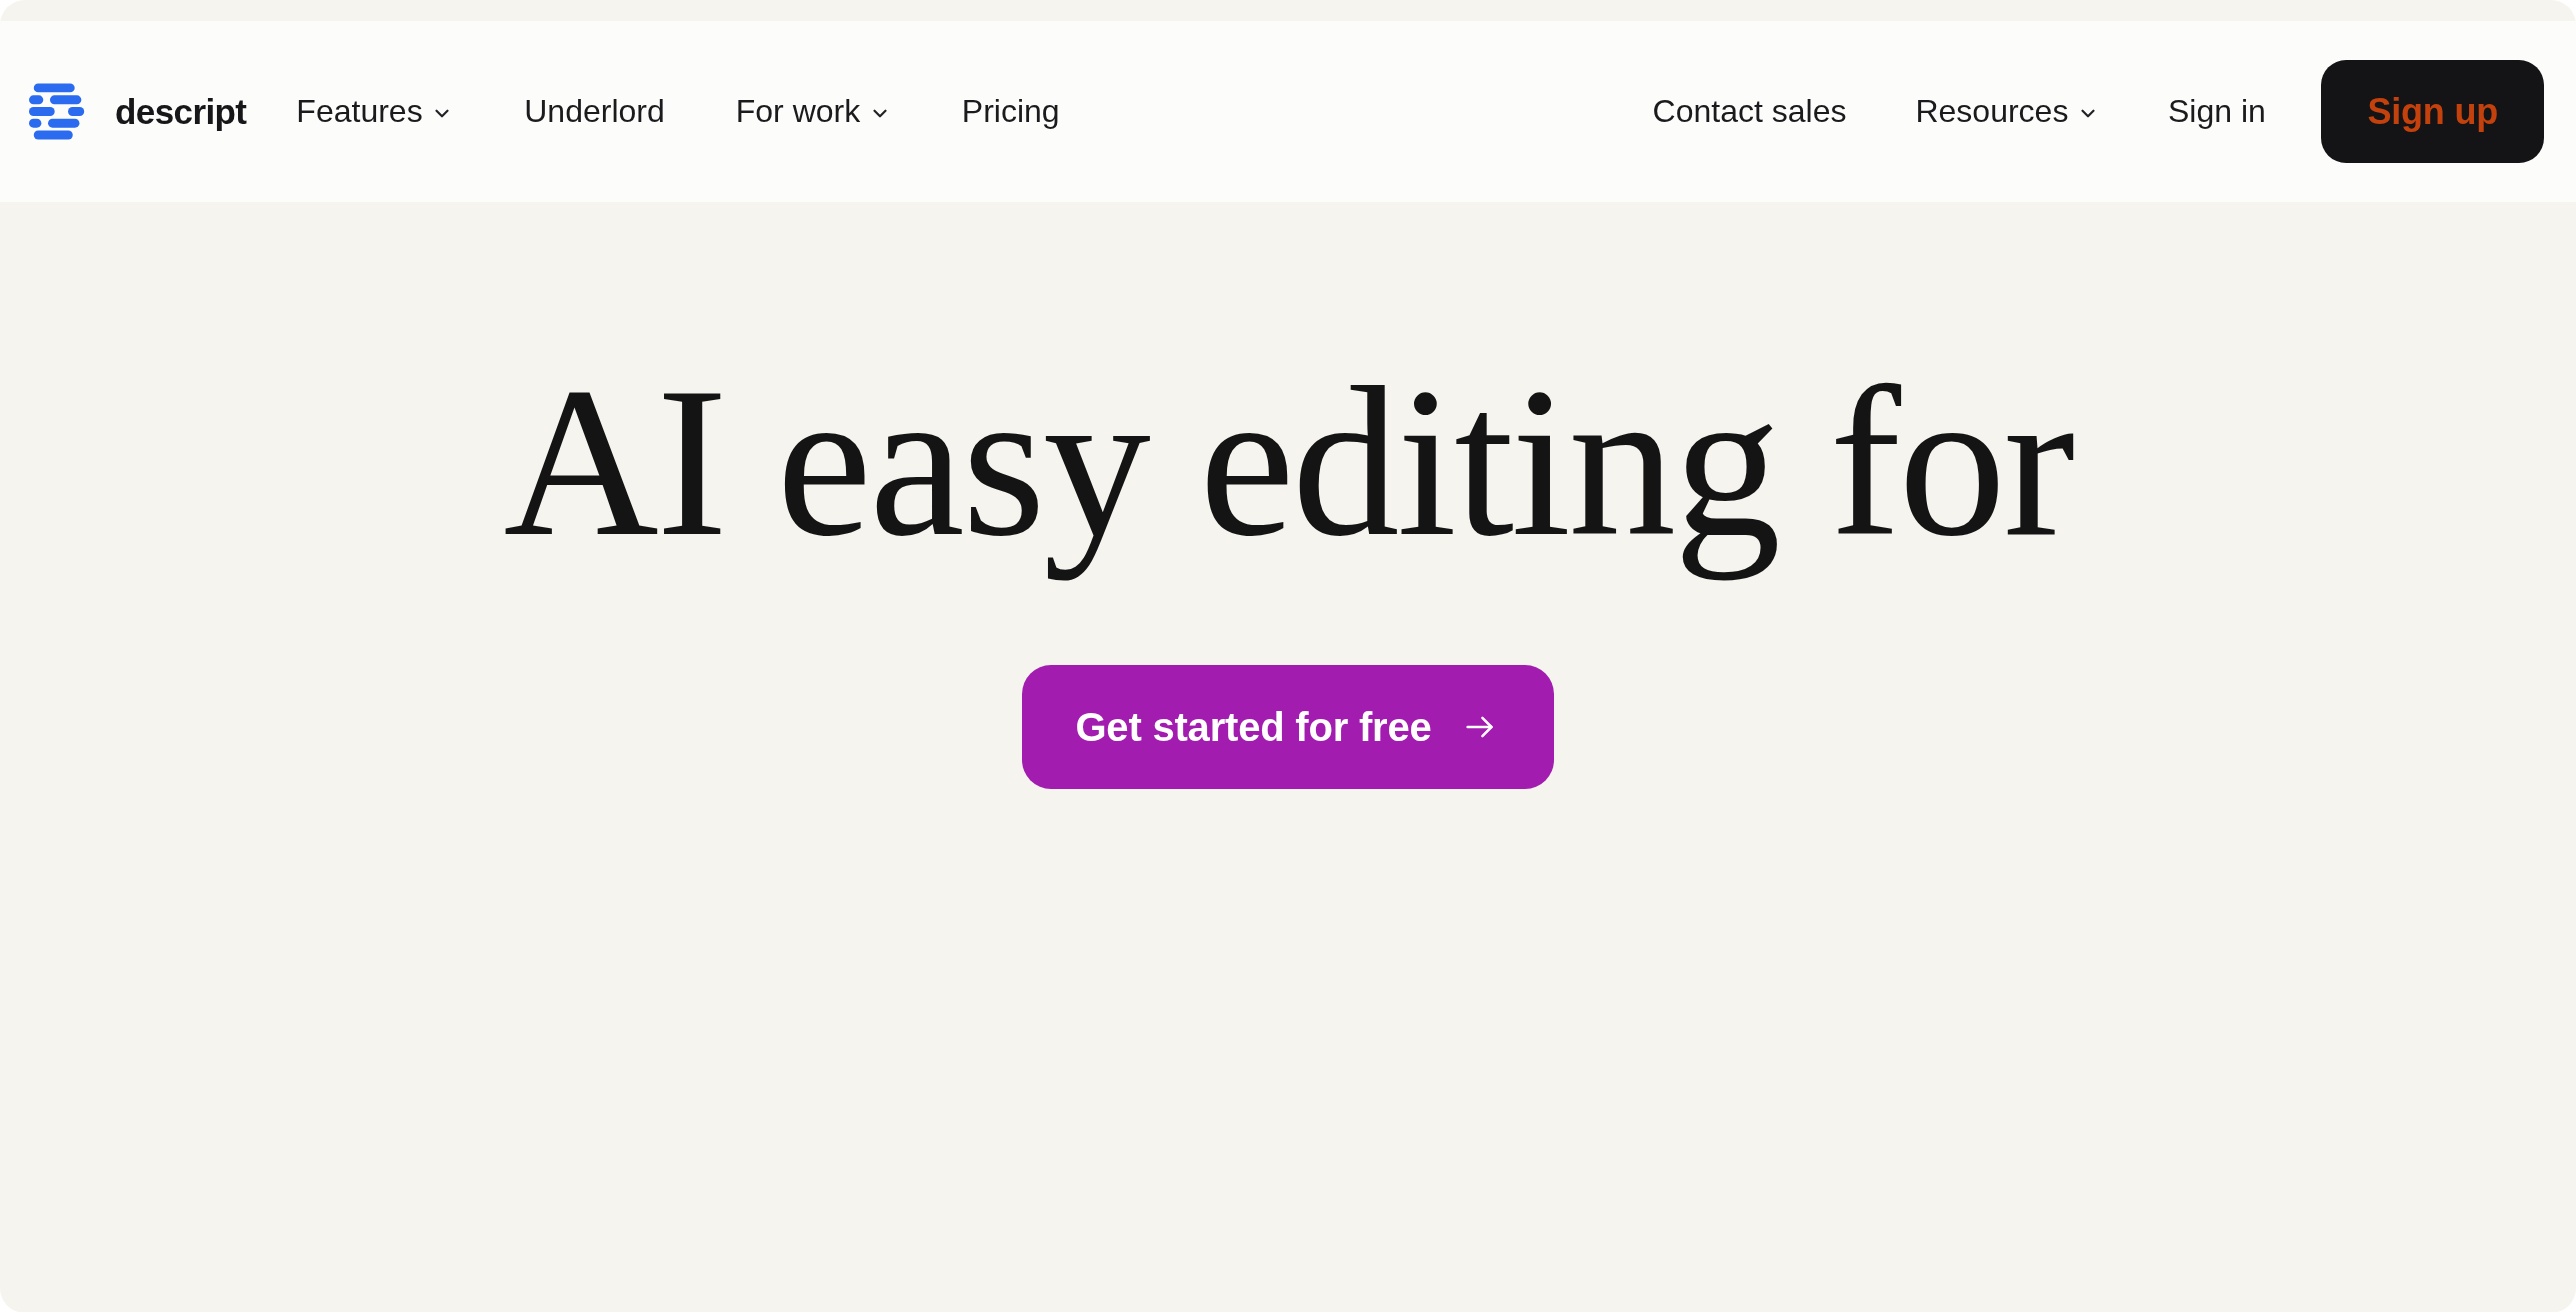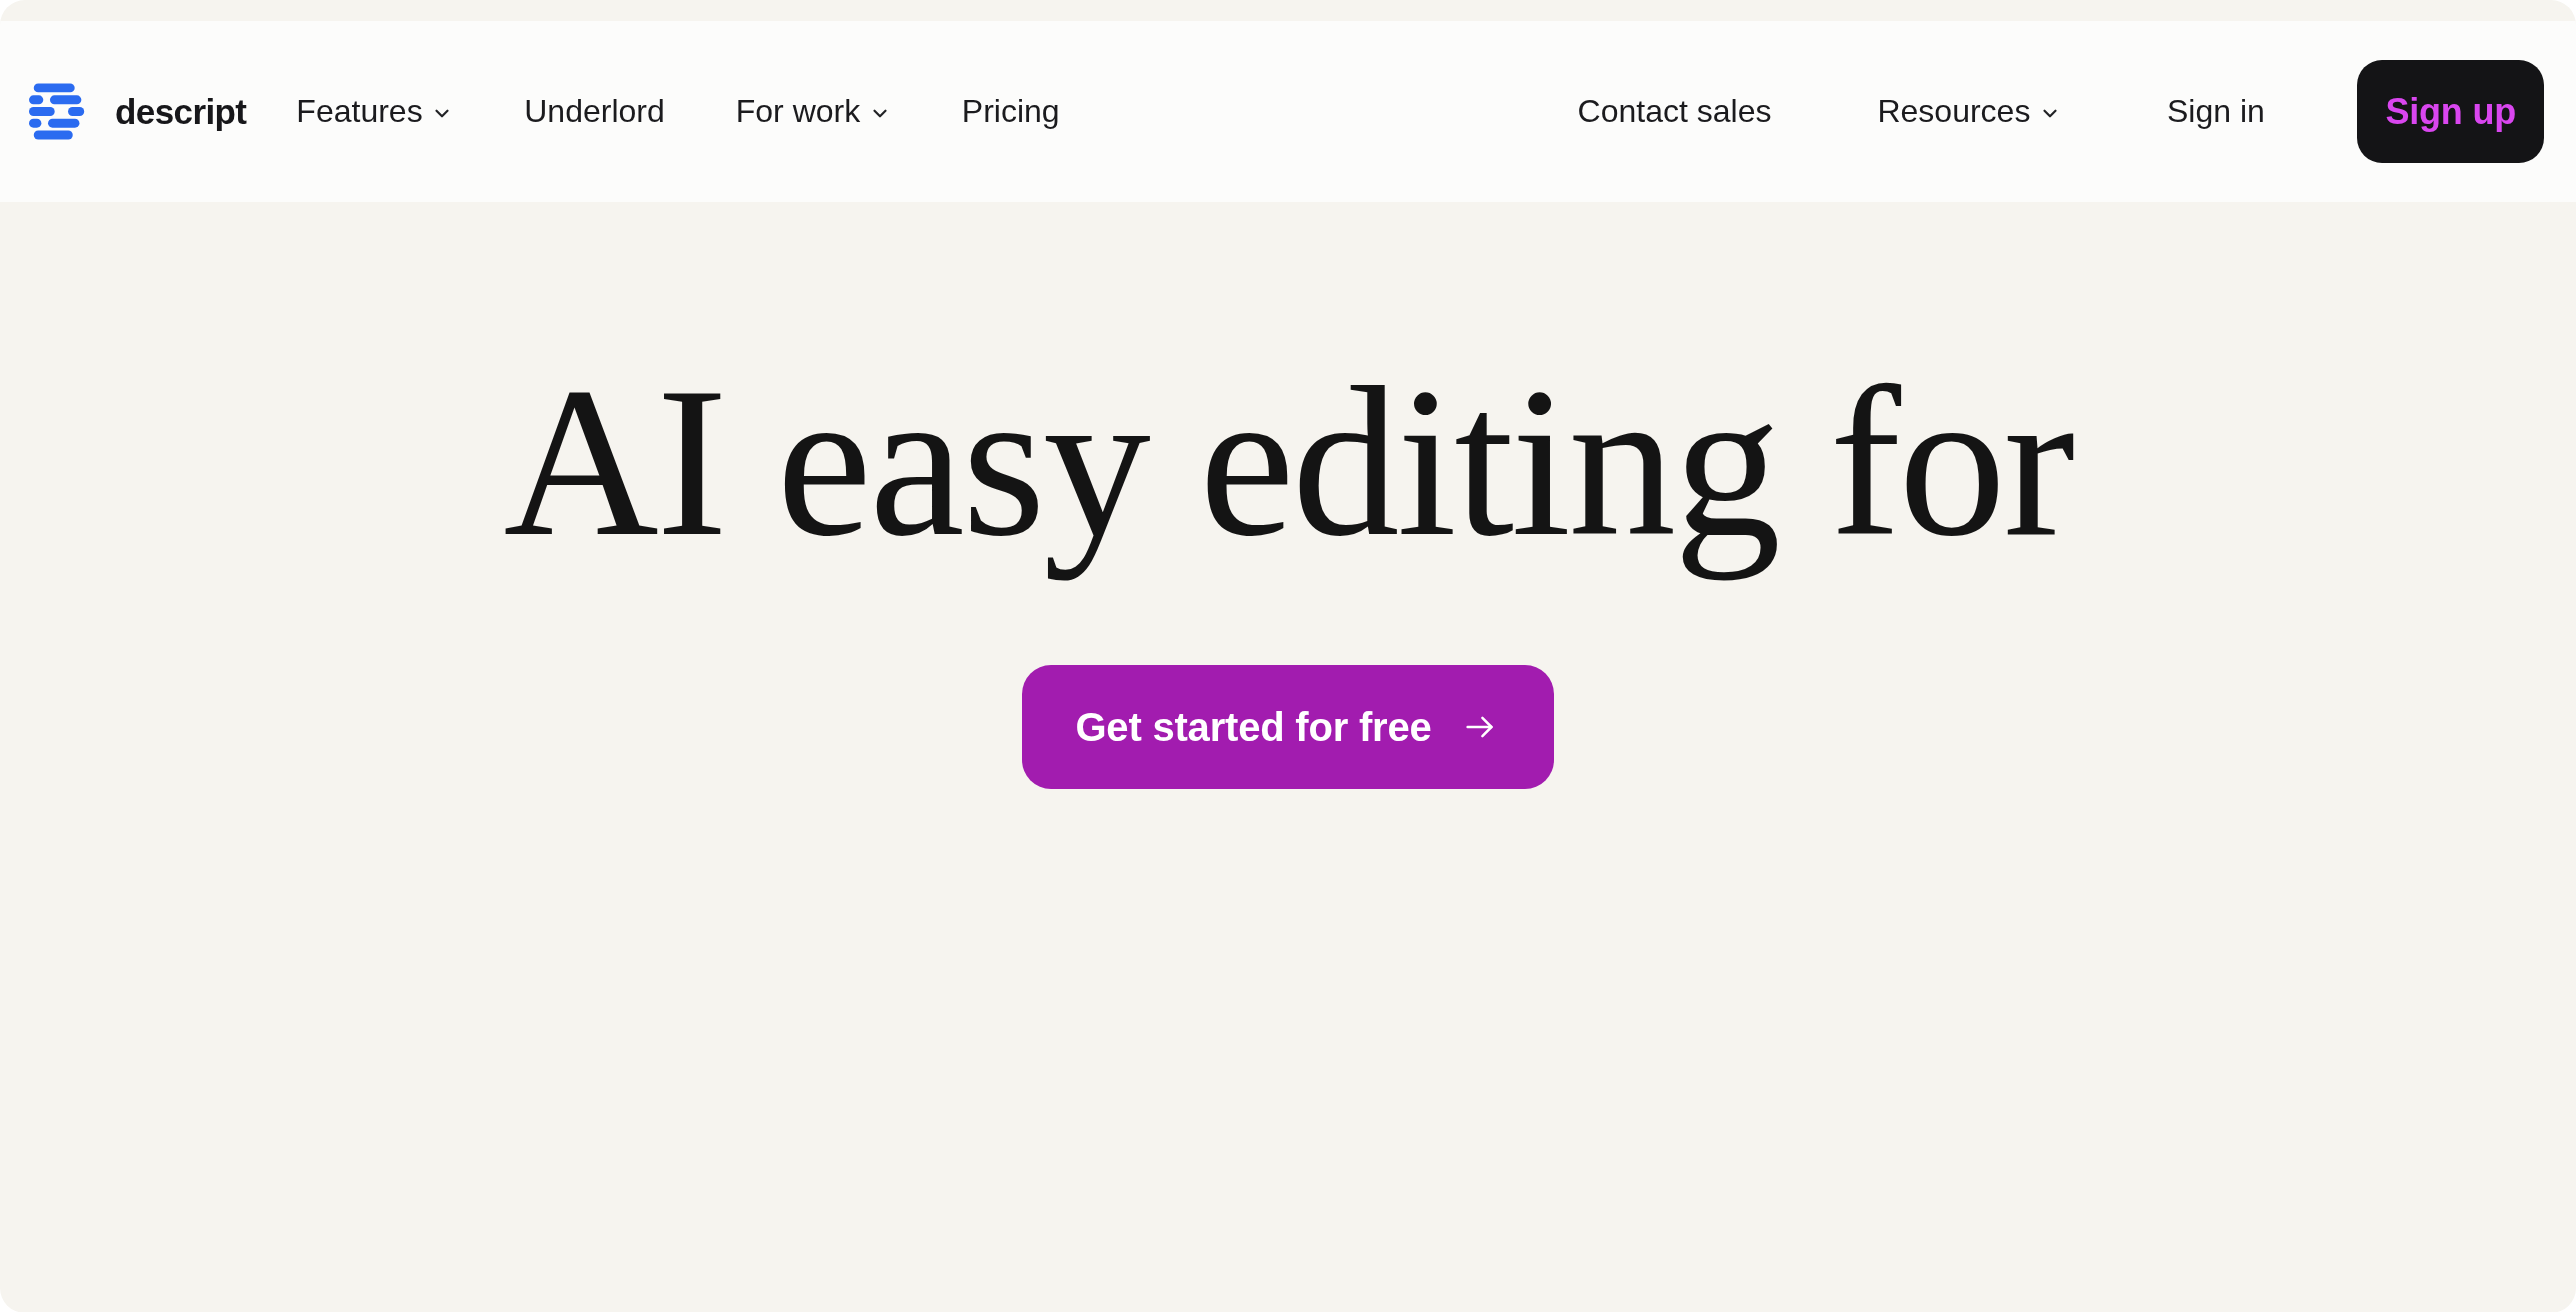--- a/index.html
+++ b/index.html
@@ -33,26 +33,26 @@
   .brand-name{
     font-size:35px;font-weight:700;letter-spacing:-0.6px;color:#17171a;
   }
   .nav-links{display:flex;align-items:center;gap:71px;margin-left:50px;}
   .nav-link{
     display:flex;align-items:center;gap:8.6px;
     font-size:32px;color:var(--ink);text-decoration:none;cursor:pointer;
     white-space:nowrap;
   }
   .chev{position:relative;top:1.9px;flex:none;}
-  .nav-right{display:flex;align-items:center;gap:106px;}
+  .nav-right{display:flex;align-items:center;gap:69px;}
   .signup-btn{
     margin-left:-13.4px;
-    height:103px;padding:0 28px;
+    height:103px;padding:0 46px;
     border:none;border-radius:25px;
-    background:var(--btn-black);color:#d946ef;
+    background:var(--btn-black);color:#c2410c;
     font-family:inherit;font-size:36px;font-weight:700;letter-spacing:-0.2px;
     display:inline-flex;align-items:center;justify-content:center;
     cursor:pointer;
   }
   
   .hero{text-align:center;}
   .hero-heading{
     margin-top:148px;
     font-family:"Liberation Serif","DejaVu Serif",serif;
     font-weight:400;

